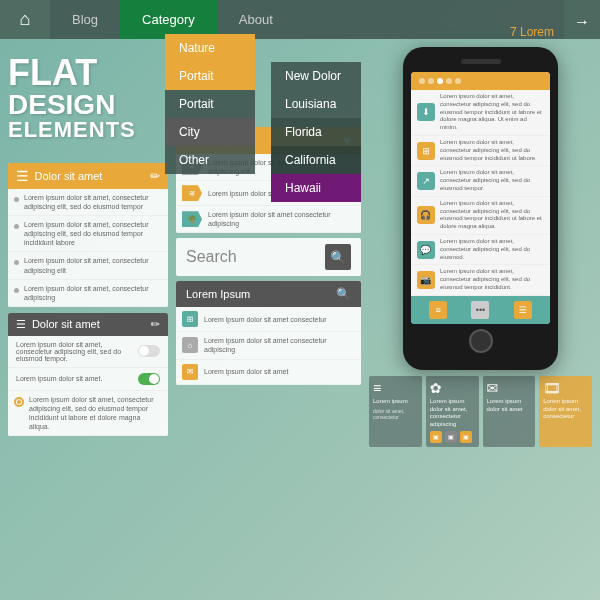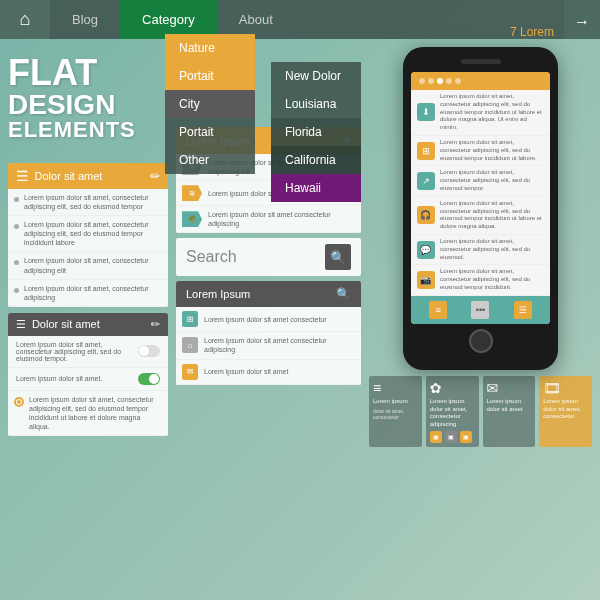--- a/index.html
+++ b/index.html
@@ -523,22 +523,22 @@
   </div>
   <div class="nav-arrow">
     <span>→</span>
   </div>
 </nav>
 
 <div class="dropdown-area">
   <div class="dropdown-col1">
     <div class="dd-item dd-nature">Nature</div>
     <div class="dd-item dd-animals">Portait</div>
+    <div class="dd-item dd-portait">Portait</div>
     <div class="dd-item dd-city">City</div>
-    <div class="dd-item dd-portait">Portait</div>
     <div class="dd-item dd-other">Other</div>
   </div>
   <div class="dropdown-col2">
     <div class="dd2-item dd2-ny">New Dolor</div>
     <div class="dd2-item dd2-la">Louisiana</div>
     <div class="dd2-item dd2-fl">Florida</div>
     <div class="dd2-item dd2-ca">California</div>
     <div class="dd2-item dd2-hw">Hawaii</div>
   </div>
 </div>

